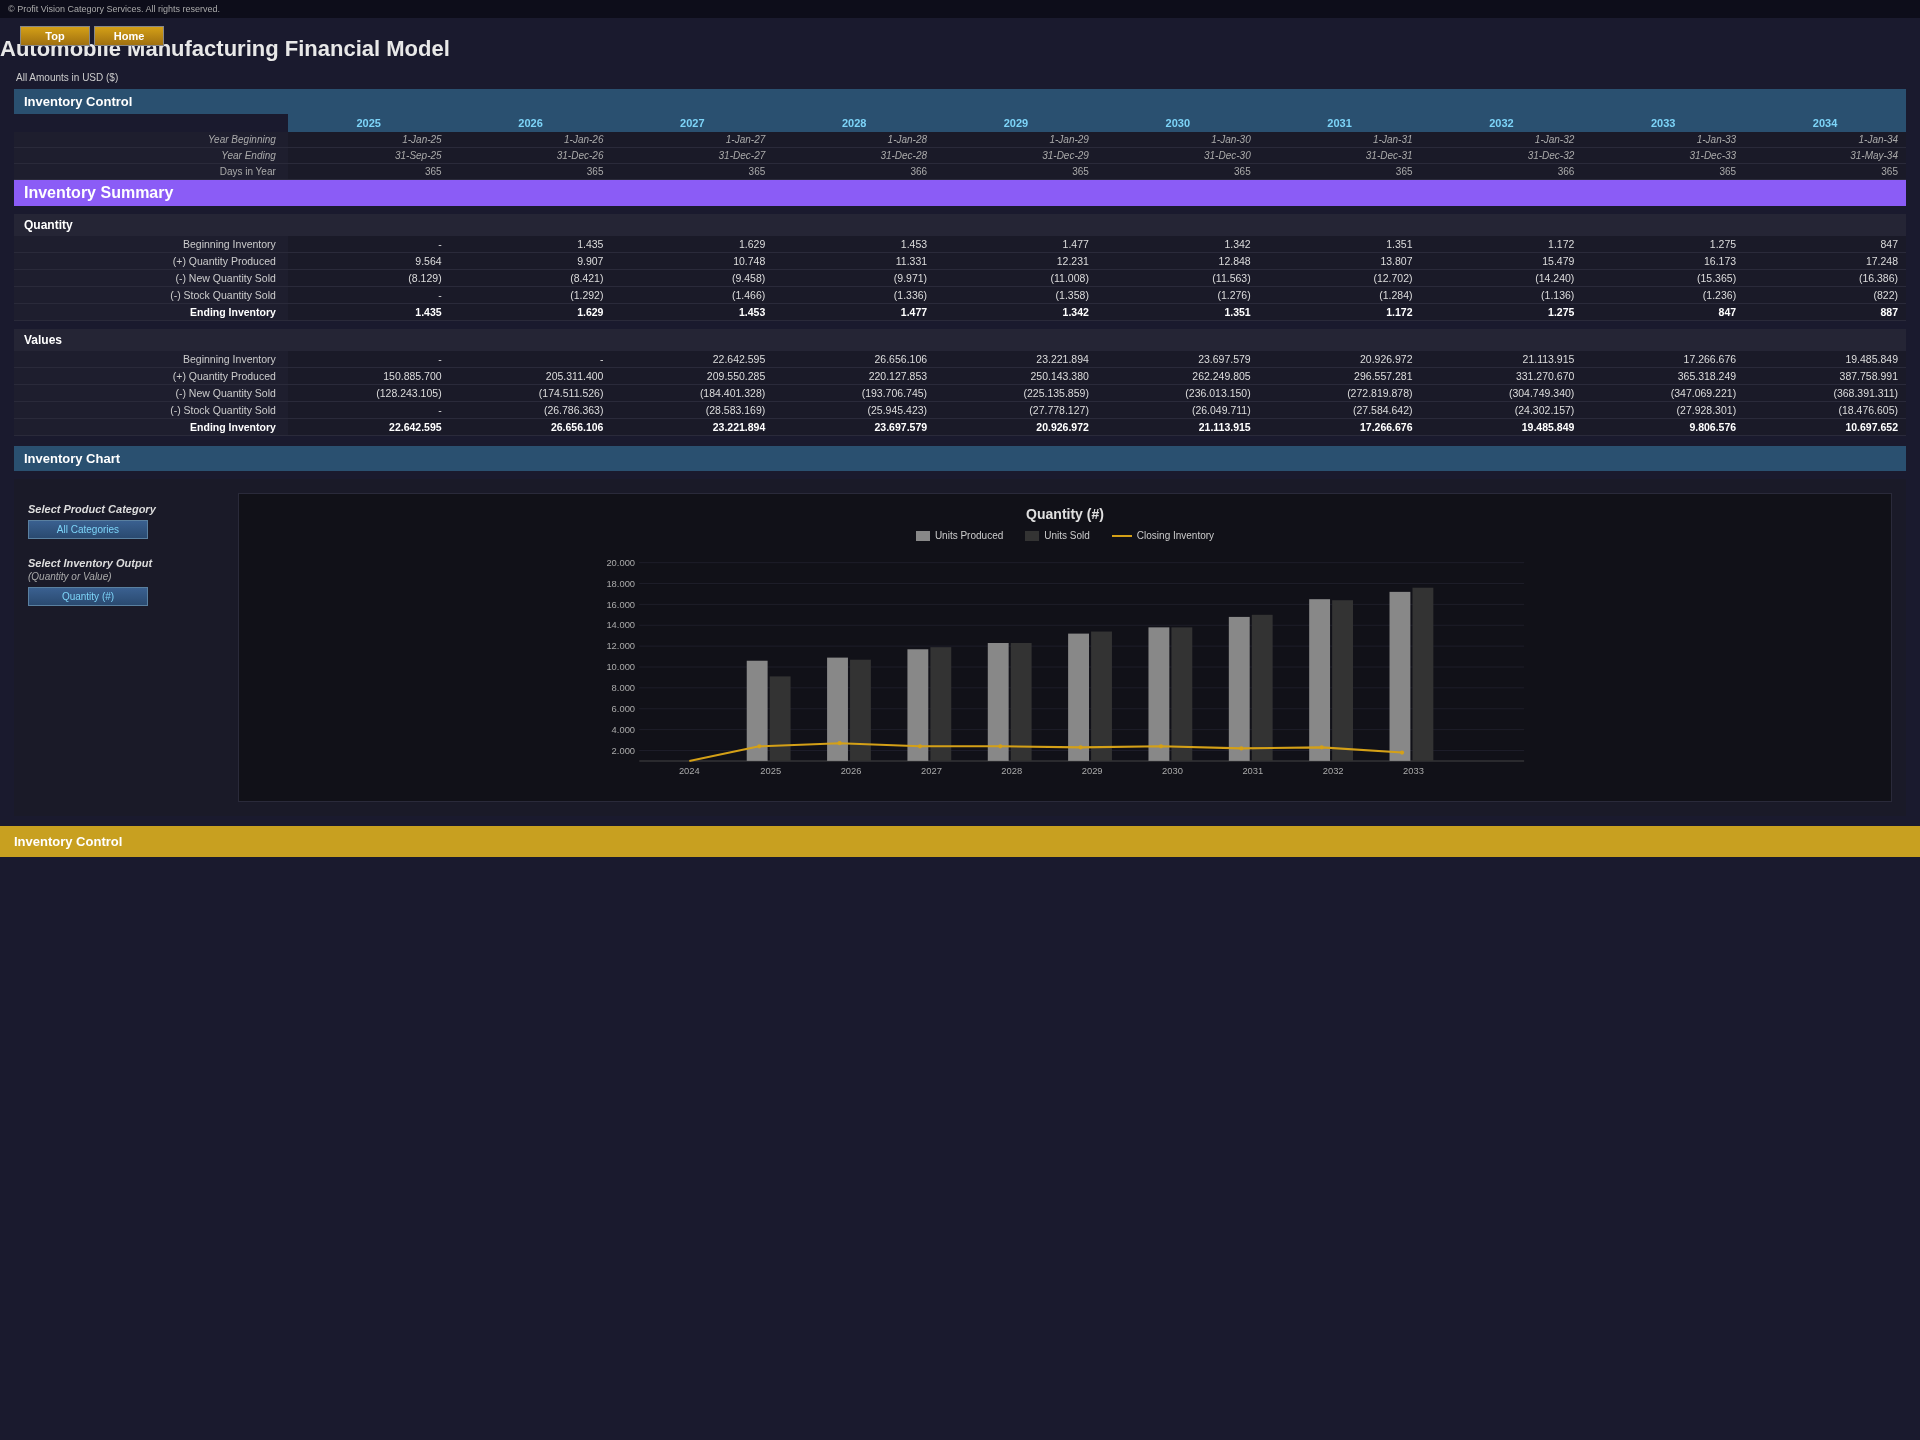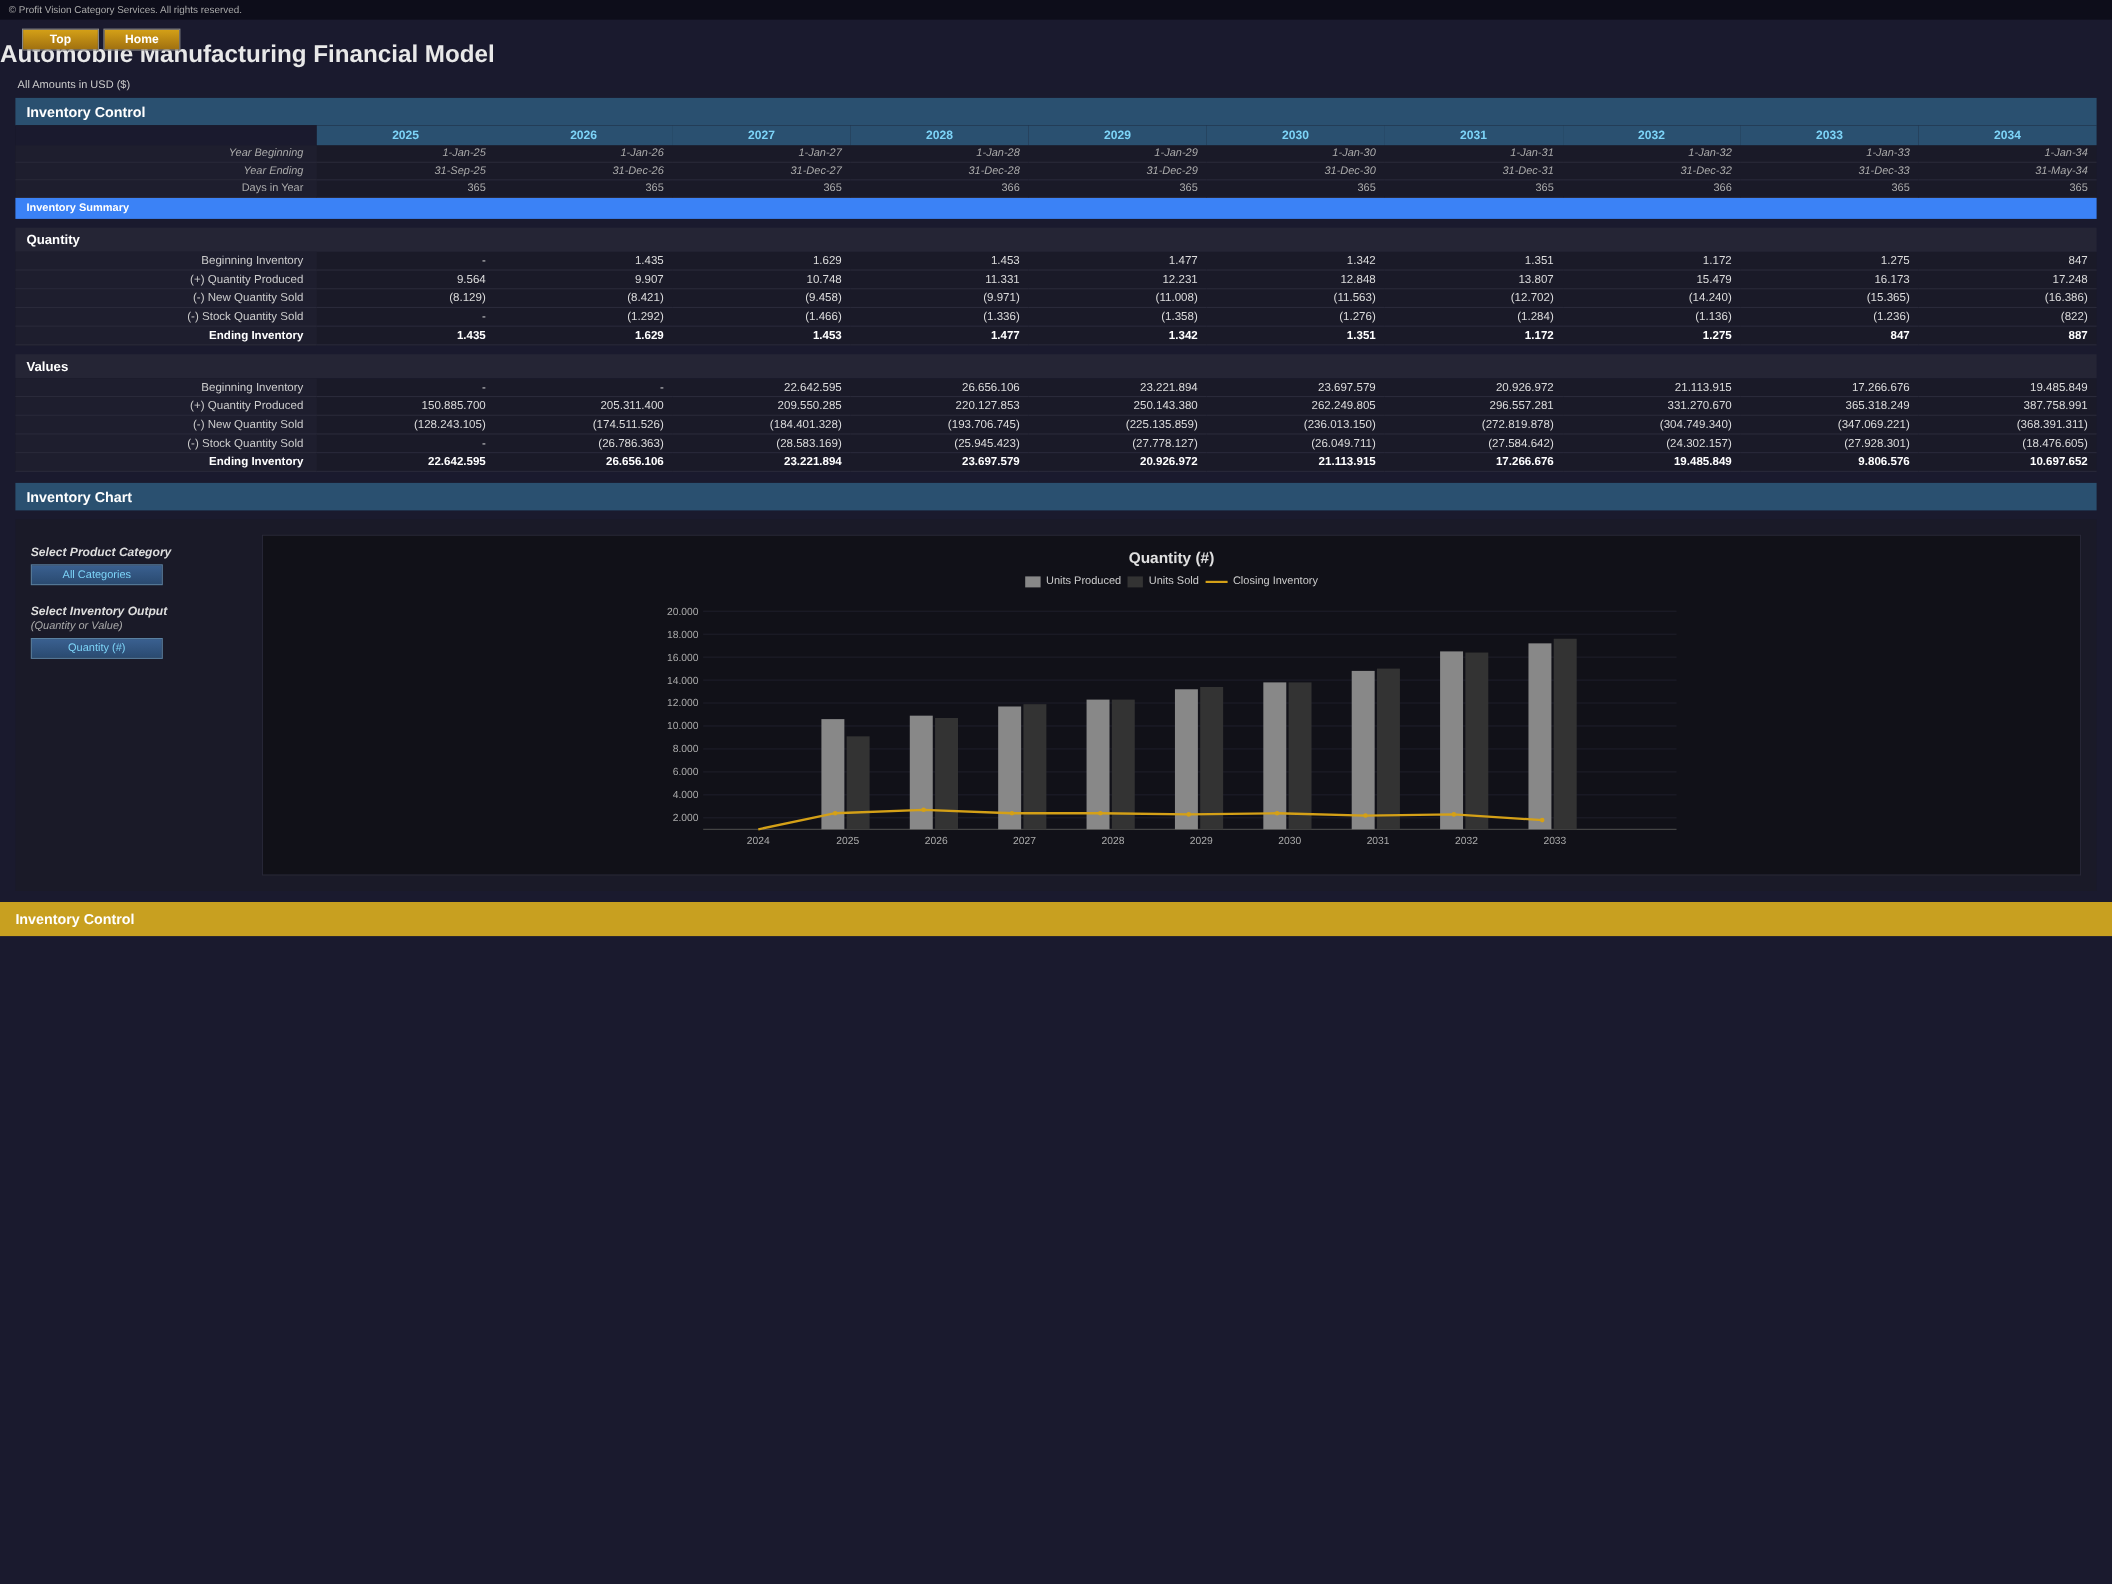--- a/index.html
+++ b/index.html
@@ -56,24 +56,24 @@
     
     .section-header {
       background-color: #2a5070;
       color: #fff;
       font-weight: bold;
       font-size: 13px;
       padding: 5px 10px;
       margin-bottom: 0;
     }
     .section-subheader {
-      background-color: #3b82f6;
+      background-color: #8b5cf6;
       color: #fff;
       font-weight: bold;
-      font-size: 10px;
+      font-size: 16px;
       padding: 4px 10px;
     }
     
     .data-table {
       width: 100%;
       border-collapse: collapse;
       font-size: 10.5px;
     }
     .data-table th {
       background-color: #2a5070;
@@ -135,21 +135,21 @@
     .chart-title {
       text-align: center;
       color: #e0e0e0;
       font-size: 14px;
       font-weight: bold;
       margin-bottom: 8px;
     }
     .chart-legend {
       display: flex;
       justify-content: center;
-      gap: 6px;
+      gap: 22px;
       margin-bottom: 6px;
       font-size: 10px;
       color: #ccc;
     }
     .legend-item {
       display: flex;
       align-items: center;
       gap: 5px;
     }
     .legend-dot-grey {

